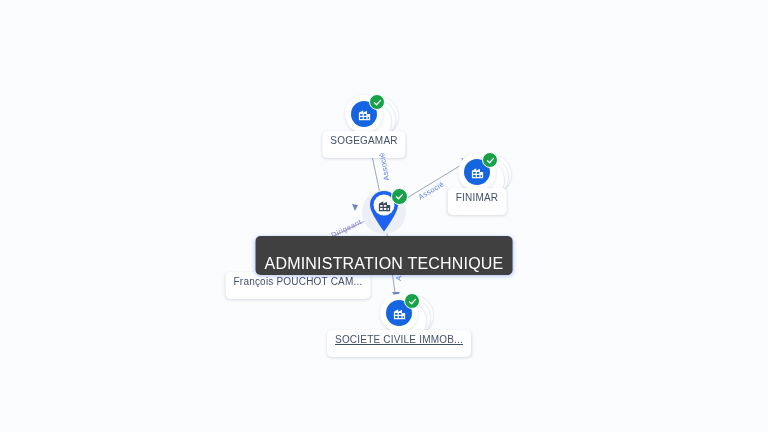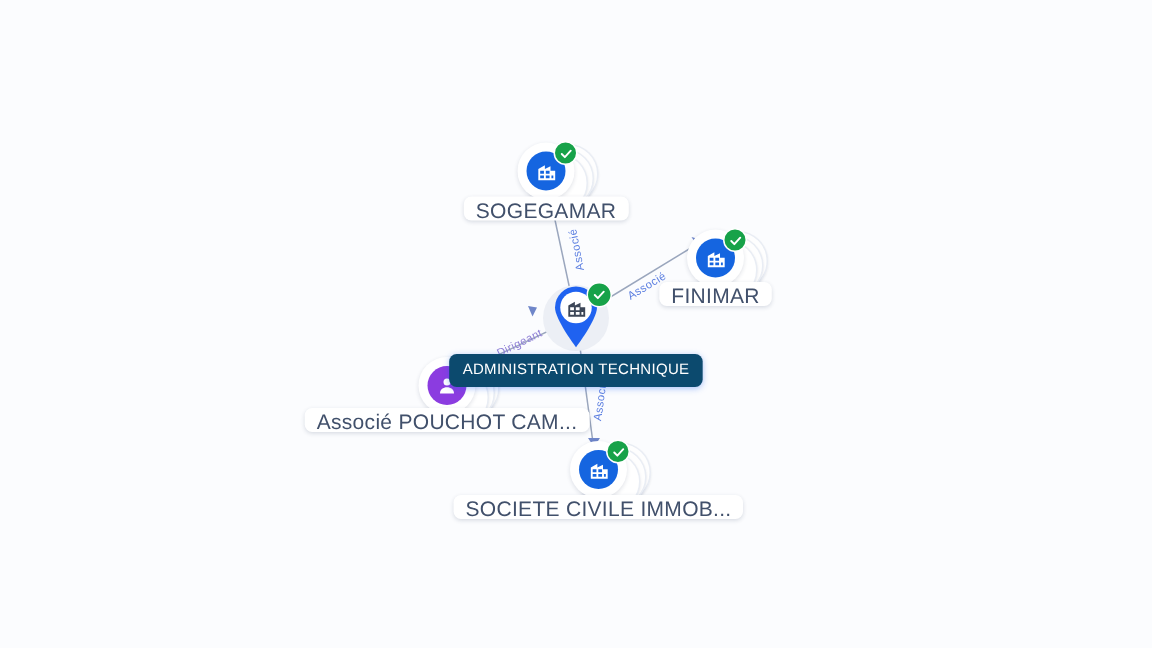--- a/index.html
+++ b/index.html
@@ -108,36 +108,36 @@
     display: flex;
     align-items: center;
     justify-content: center;
   }
 
   
   .label {
     position: absolute;
     background: #ffffff;
     border-radius: 5px;
-    padding: 3px 8px 0 8px;
-    font-size: 14px;
+    padding: 3px 8px 11px 8px;
+    font-size: 10px;
     letter-spacing: .2px;
     color: #41506b;
     white-space: nowrap;
     box-shadow: 0 1px 3px rgba(27,42,80,.16);
     transform: translate(-50%, 0);
     line-height: 13px;
   }
   .label.selected {
-    background: #0c4a6e;
+    background: #404040;
     color: #ffffff;
     box-shadow: 0 1px 4px rgba(31,98,240,.38);
     z-index: 20;
-    font-size: 10px;
-    padding: 4px 9px 5px 9px;
+    font-size: 16px;
+    padding: 21px 9px 5px 9px;
   }
 
   
   .edge-label {
     position: absolute;
     font-size: 7.5px;
     color: #5b7ee0;
     letter-spacing: .3px;
     white-space: nowrap;
     transform-origin: 50% 50%;
@@ -213,36 +213,36 @@
           <path d="M3 21V9l7-4v4l6-3v5h5v10H3zm2-2h4v-3H5v3zm0-5h4v-3H5v3zm6 5h4v-3h-4v3zm0-5h4v-3h-4v3zm6 5h2v-3h-2v3z"></path>
         </svg>
       </div>
     </div>
     <div class="verified">
       <svg width="9" height="9" viewBox="0 0 24 24" fill="none" stroke="#ffffff" stroke-width="3.4" stroke-linecap="round" stroke-linejoin="round">
         <polyline points="4,12.5 9.5,18 20,6.5"></polyline>
       </svg>
     </div>
   </div>
-  <div class="label" style="left:399px; top:330px;">SOCIETE CIVILE IMMOB...</div>
+  <div class="label" style="left:399px; top:330px;text-decoration:underline;">SOCIETE CIVILE IMMOB...</div>
 
   <div class="node" style="left:298px; top:257px;">
     <div class="stack s3"></div>
     <div class="stack s2"></div>
     <div class="stack s1"></div>
     <div class="disc">
       <div class="icon-circle person">
         <svg width="14" height="14" viewBox="0 0 24 24" fill="#ffffff">
           <circle cx="12" cy="8" r="4"></circle>
           <path d="M4 21c0-4.4 3.6-7 8-7s8 2.6 8 7z"></path>
         </svg>
       </div>
     </div>
   </div>
-  <div class="label" style="left:298px; top:272px;">Associé POUCHOT CAM...</div>
+  <div class="label" style="left:298px; top:272px;">François POUCHOT CAM...</div>
 
   <div class="node" style="left:384px; top:212px;">
     <div class="pin-halo"></div>
     <div class="pin">
       <svg width="34" height="44" viewBox="0 0 34 44">
         <path d="M17 43.5 C17 43.5 3 25 3 17 A14 14 0 1 1 31 17 C31 25 17 43.5 17 43.5 Z" fill="#1f62f0"></path>
         <circle cx="17" cy="17" r="10.5" fill="#ffffff"></circle>
       </svg>
       <div class="pin-inner-icon">
         <svg width="15" height="15" viewBox="0 0 24 24" fill="#3c4657">

